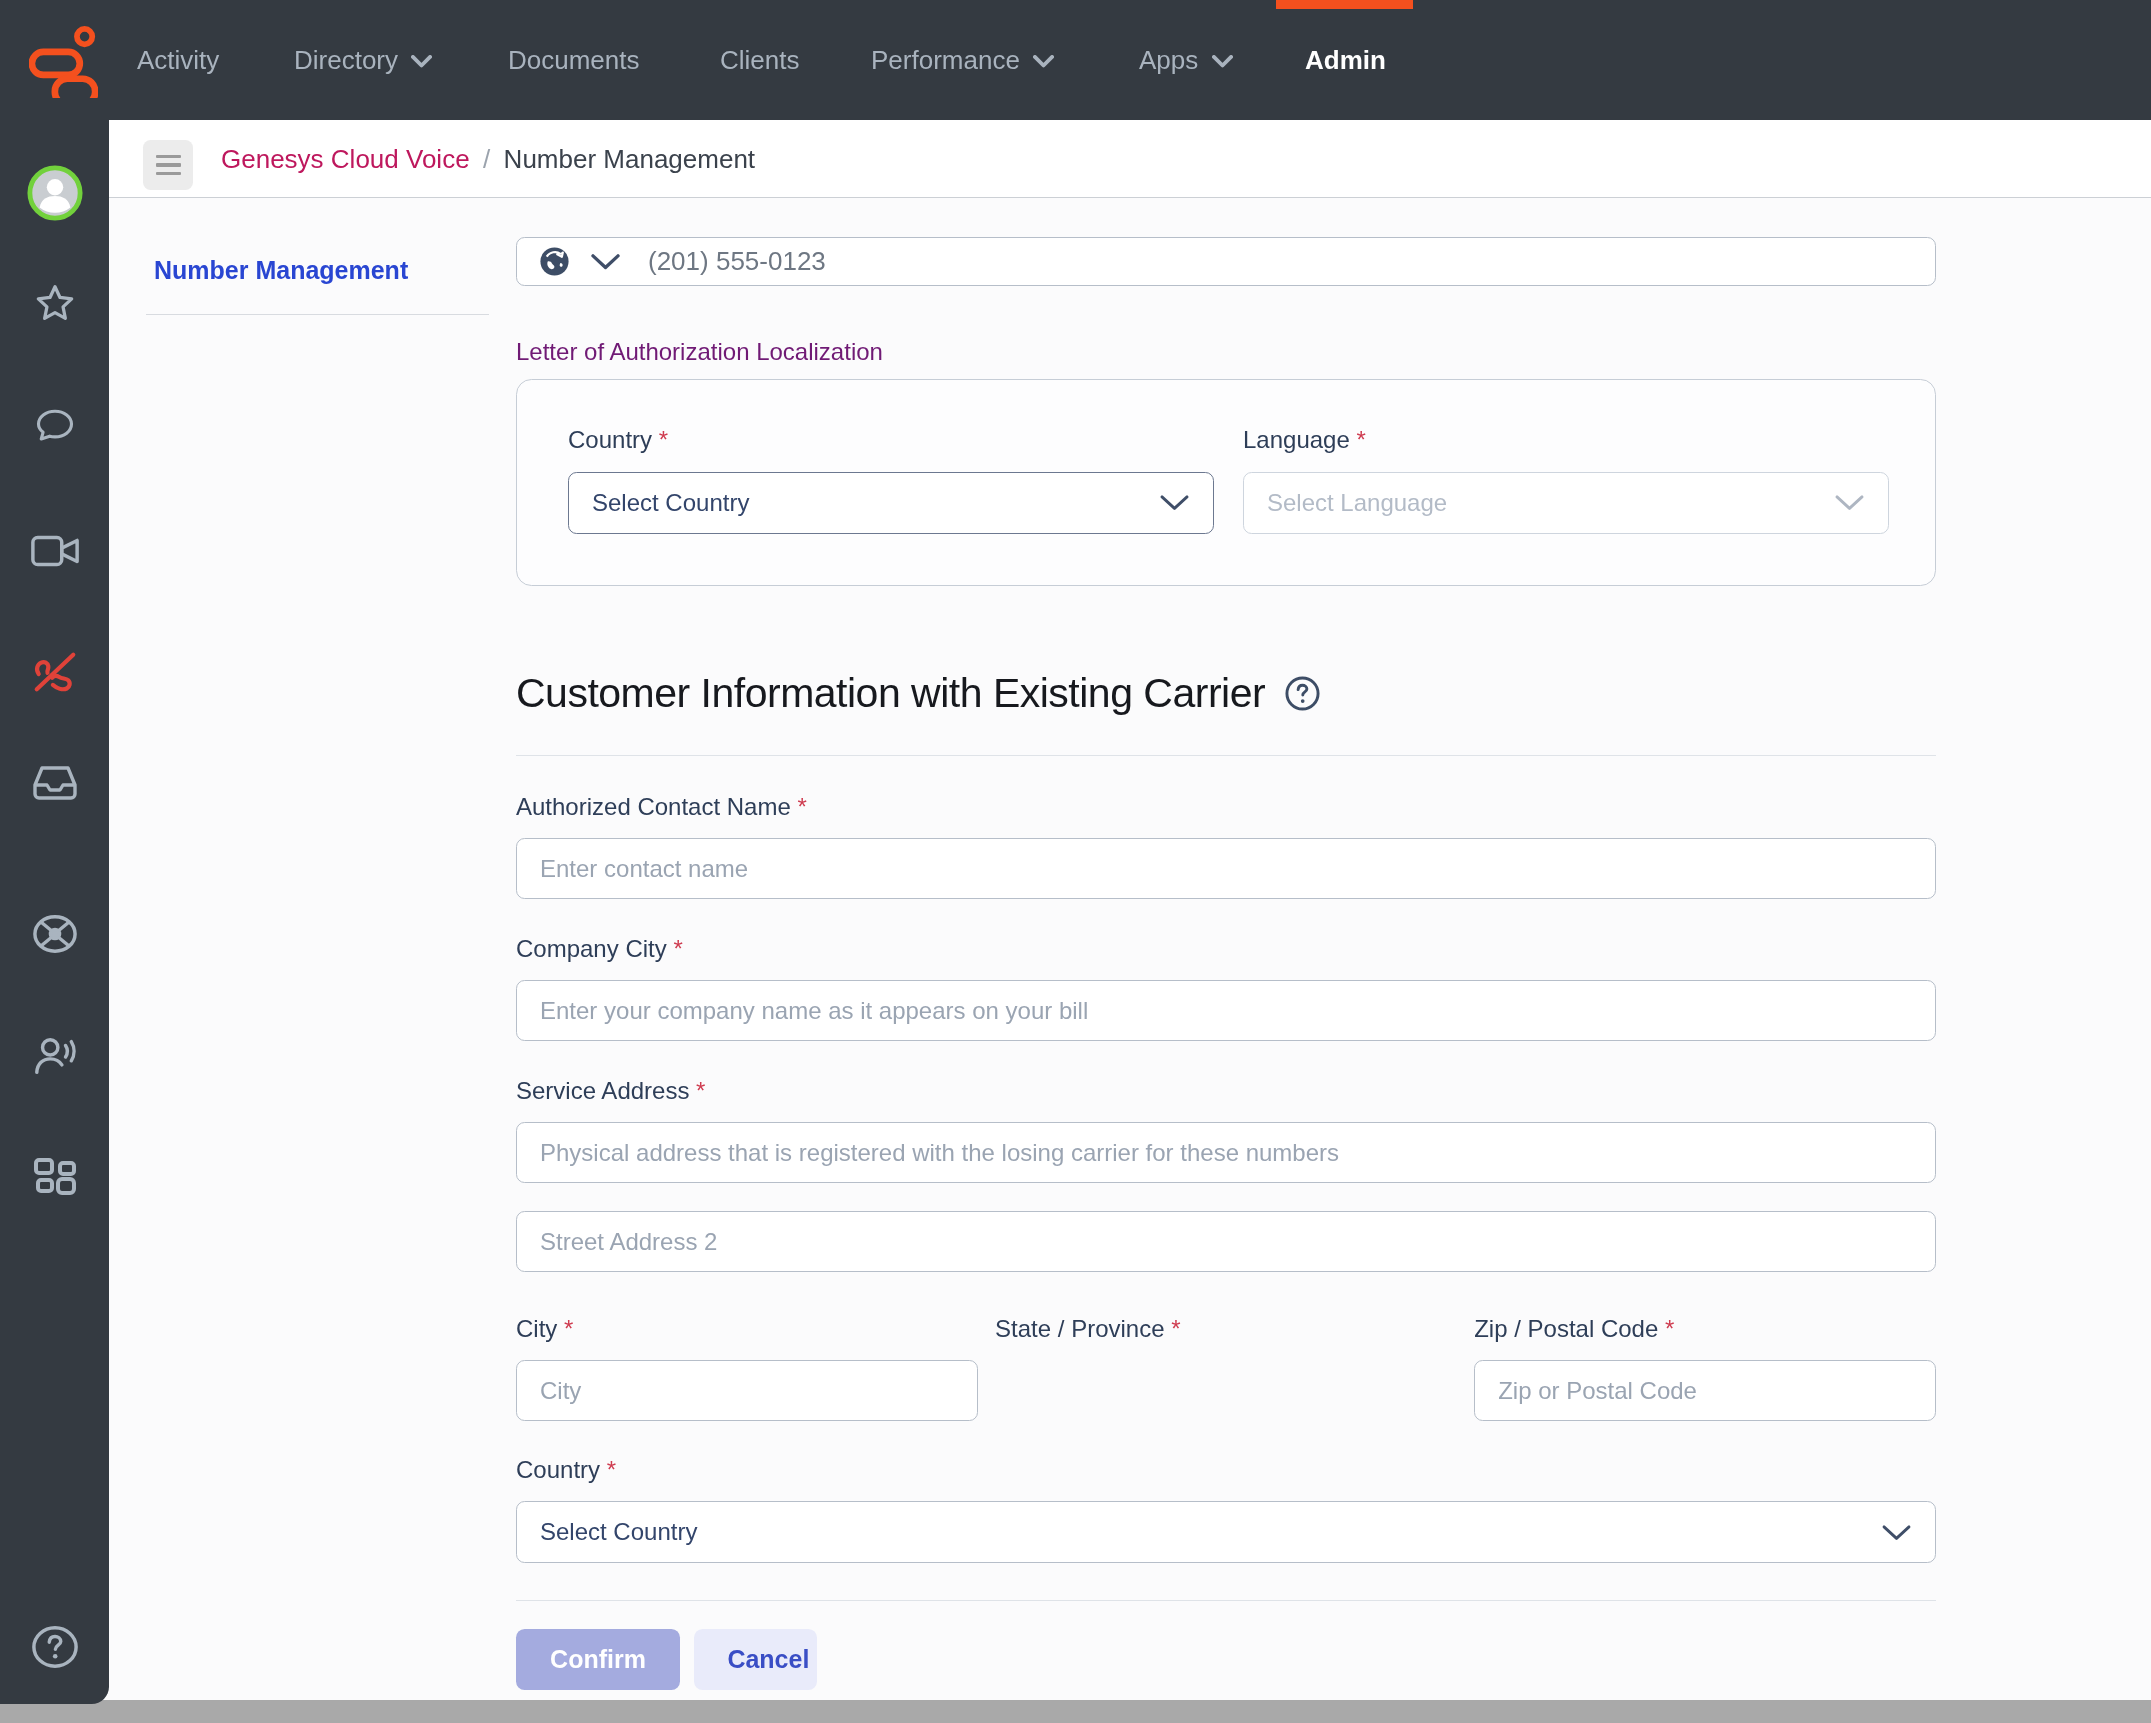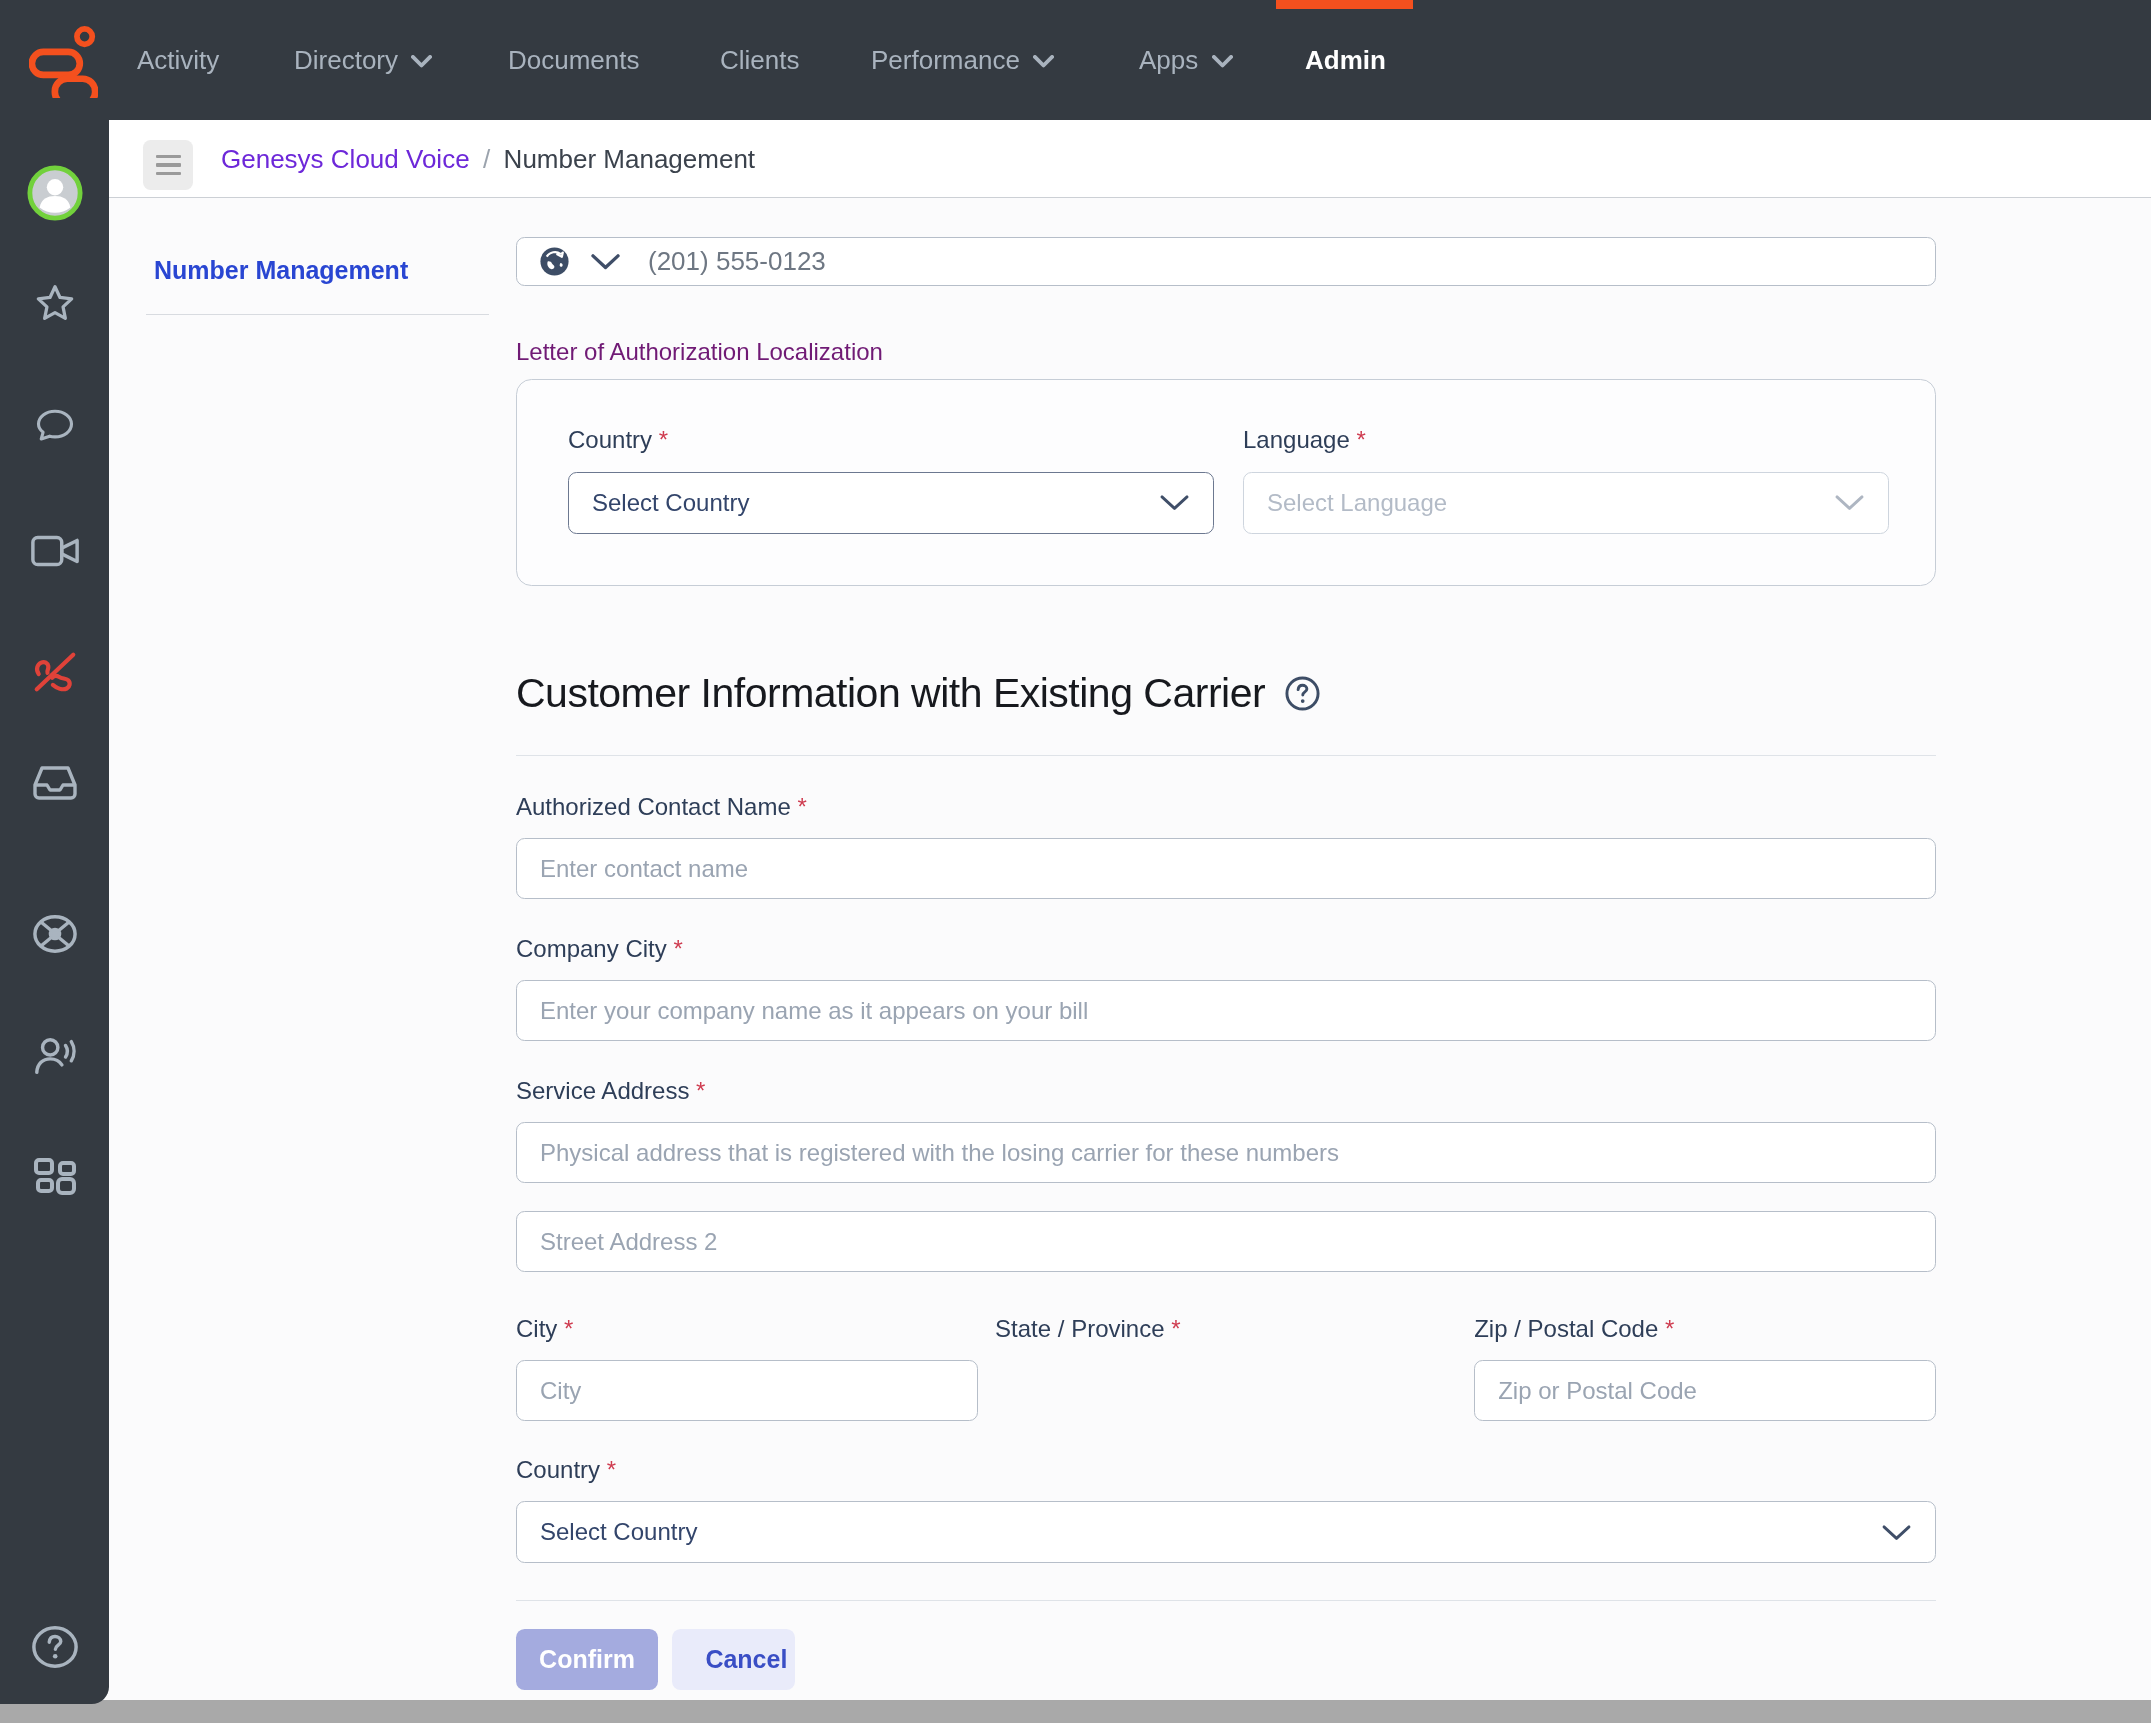--- a/index.html
+++ b/index.html
@@ -21,21 +21,21 @@
   .side-ic { position:absolute; left:50%; transform:translateX(-50%); cursor:pointer; }
 
   
   .pageheader { position:absolute; left:109px; top:120px; width:2043px; height:78px; background:#ffffff;
                 border-bottom:1.9px solid #ccd0d5; z-index:10; }
   .hamburger { position:absolute; left:34px; top:20px; width:50px; height:50px; background:#ececec;
                border:none; border-radius:7.7px; cursor:pointer; display:flex; flex-direction:column;
                align-items:center; justify-content:center; gap:4.8px; }
   .hamburger span { display:block; width:25px; height:3.8px; background:#9a9a9a; border-radius:1px; }
   .breadcrumb { position:absolute; left:112px; top:0; height:78px; display:flex; align-items:center; gap:13.4px; font-size:26px; }
-  .bc-link { color:#6d28d9; cursor:pointer; }
+  .bc-link { color:#be185d; cursor:pointer; }
   .bc-sep { color:#9ba3ad; }
   .bc-current { color:#3b424c; }
 
   
   .content { position:absolute; left:109px; top:200px; width:2043px; height:1501px; background:#fbfbfc; }
   .subnav-item { position:absolute; left:45px; top:56px; font-size:25px; font-weight:bold; color:#2946d2; cursor:pointer; }
   .subnav-divider { position:absolute; left:37px; top:114px; width:343px; height:0; border-top:1.9px solid #d8dbe0; }
 
   .form { position:absolute; left:407px; top:0; width:1420px; }
 
@@ -73,21 +73,21 @@
   .fgroup { position:absolute; left:0; width:1420px; }
   .fgroup .field-label { display:block; margin-bottom:17.3px; }
 
   .triple { position:absolute; left:0; width:1420px; display:flex; gap:17.3px; }
   .triple > div { flex:1; }
   .triple .field-label { display:block; margin-bottom:17.3px; }
 
   .actions { position:absolute; left:0; top:1429px; display:flex; gap:14.4px; }
   .btn { height:61px; border:none; border-radius:8.6px; font-size:25px; font-weight:bold;
          font-family:"Liberation Sans", sans-serif; cursor:pointer; }
-  .btn-confirm { width:142px; background:#a4abdf; color:#ffffff; }
+  .btn-confirm { width:164px; background:#a4abdf; color:#ffffff; }
   .btn-cancel { width:123px; background:#e9ebfa; color:#3a4ec5;padding-left:25px; }
 
   .hscrollbar { position:absolute; left:0; bottom:0; width:2152px; height:23px; background:#a9a9a9; z-index:5; }
 </style>
 </head>
 <body>
 
 <div class="topnav">
   <svg class="logo" viewBox="0 0 72 76" fill="none">
     <circle cx="58" cy="12" r="8" stroke="#f4501e" stroke-width="6"></circle>

